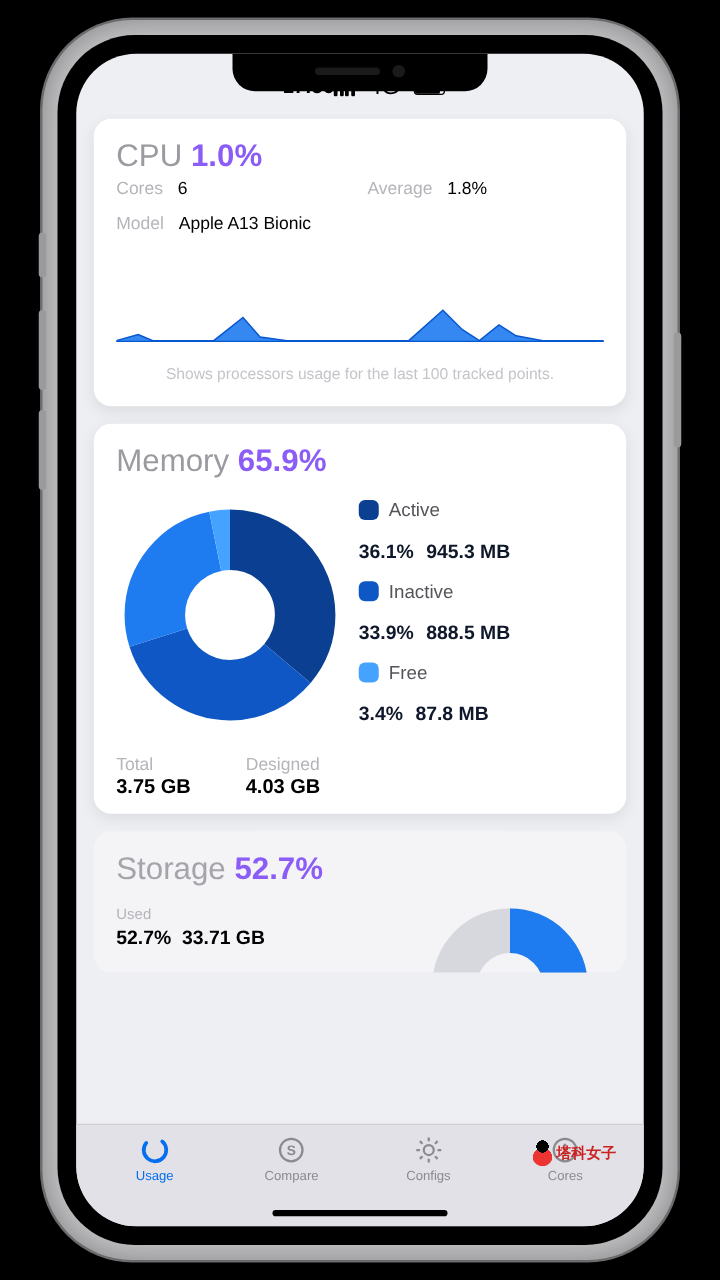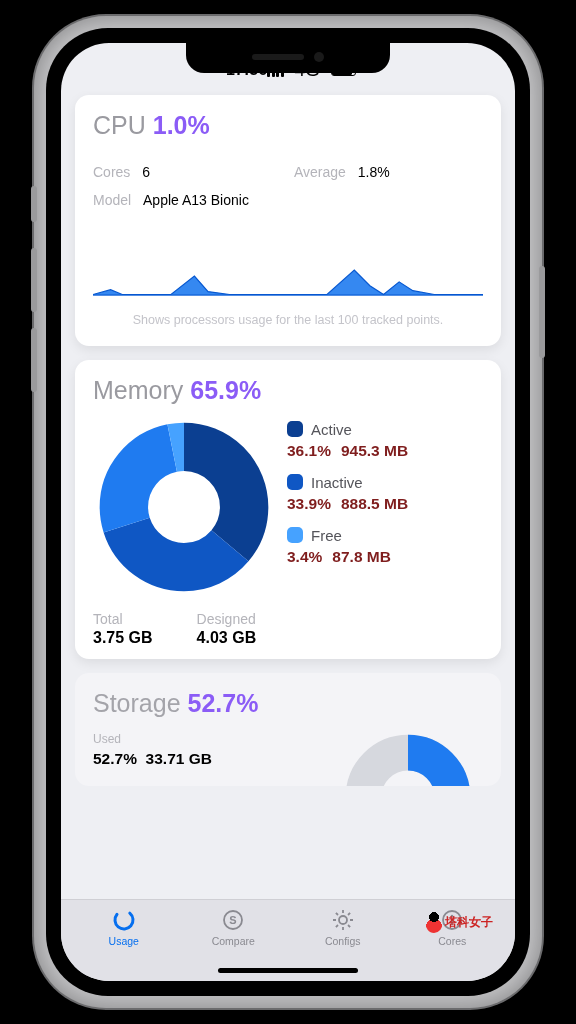--- a/index.html
+++ b/index.html
@@ -73,33 +73,33 @@
   }
   .battery-fill { width: 88%; height: 100%; background:#000; border-radius:1.5px;}
 
   .content { flex: 1; overflow: hidden; padding: 4px 14px 0 14px; }
   .card {
     background: #fff; border-radius: 14px; padding: 16px 18px 12px 18px;
     margin-bottom: 14px; box-shadow: 0 4px 12px rgba(0,0,0,.08);
   }
   .card-title { font-size: 25px; color: #9a9aa0; font-weight: 400; }
   .card-title .pct { color: #8b5cf6; font-weight: 700; }
-  .specs { display: grid; grid-template-columns: 1fr 1fr; row-gap: 6px; margin-top: 24px; font-size: 14px; gap: 12px;}
+  .specs { display: grid; grid-template-columns: 1fr 1fr; row-gap: 6px; margin-top: 2px; font-size: 14px; gap: 12px;}
   .spec-label { color: #b4b4ba; }
   .spec-val { color: #000; font-weight: 500; margin-left: 8px;}
   .spark-wrap { margin: 48px 0 8px 0; }
   .caption { text-align: center; color: #c4c4ca; font-size: 12.5px; line-height: 1.4; padding: 4px 24px 4px 24px;}
 
   .mem-body { display: flex; gap: 12px; margin-top: 14px;}
   .donut-box { flex: 0 0 182px; display:flex; align-items:center; justify-content:center; }
   .legend { flex: 1; padding-top: 2px;}
   .legend-row { margin-bottom: 14px; }
   .legend-top { display:flex; align-items:flex-start; gap:8px; font-size:15px; color:#54545a;}
   .legend-chip { width:16px; height:16px; border-radius:5px;}
-  .legend-vals { font-size: 15.5px; font-weight: 600; color:#7f1d1d; margin-top:4px; }
+  .legend-vals { font-size: 15.5px; font-weight: 600; color:#0f172a; margin-top:16px; }
   .legend-vals .gap { display:inline-block; width:10px;}
   .mem-foot { display:flex; gap:44px; margin-top:8px; padding-top:8px;}
   .mem-foot .blk .l { color:#b4b4ba; font-size:14px;} .mem-foot .blk .v{font-size:16px; font-weight:600; margin-top:2px;}
 
   .storage-card { background:#f4f4f7; padding:16px 18px 0 18px; border-radius:14px; margin-bottom:0; box-shadow:none;}
   .storage-card .card-title { color:#a4a4aa;}
   .storage-body { display:flex; gap:20px; margin-top:14px; height:54px; overflow:hidden;}
   .storage-left .l{ color:#b4b4ba; font-size:12px;} .storage-left .v{font-size:15.5px; font-weight:600; margin-top:4px;}
 
   .tabbar {

